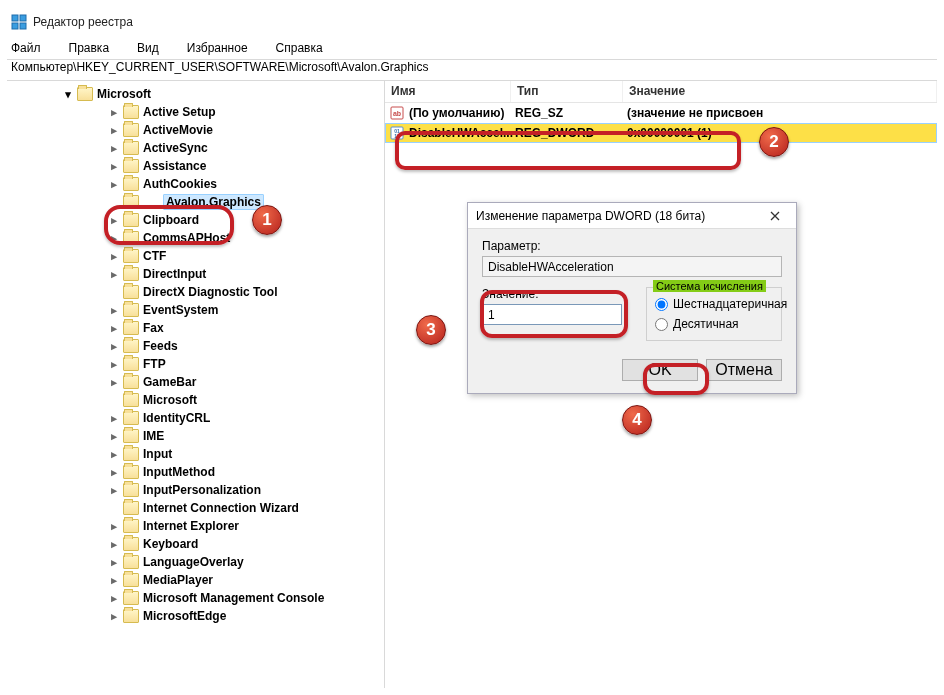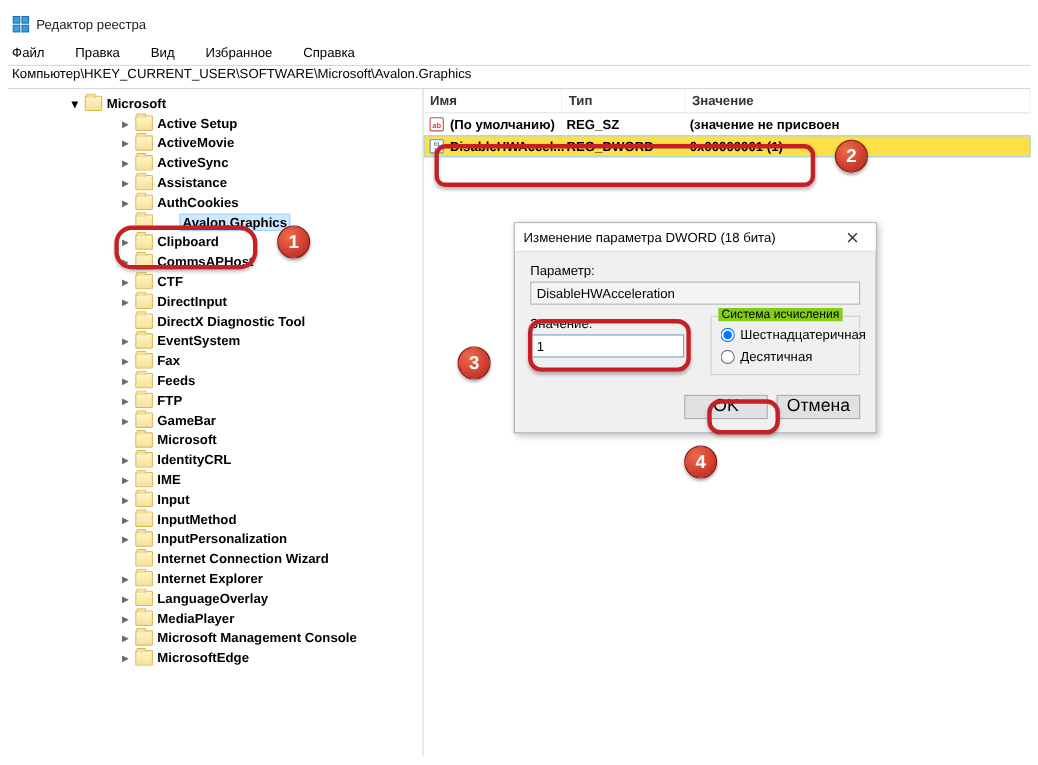--- a/index.html
+++ b/index.html
@@ -229,20 +229,25 @@
           </div>
           <div class="tree-row child">
             <span class="expander none"></span>
             <span class="folder-icon"></span>
             <span class="tree-label">Internet Connection Wizard</span>
           </div>
           <div class="tree-row child">
             <span class="expander closed"></span>
             <span class="folder-icon"></span>
             <span class="tree-label">Internet Explorer</span>
+          </div>
+          <div class="tree-row child">
+            <span class="expander closed"></span>
+            <span class="folder-icon"></span>
+            <span class="tree-label">Keyboard</span>
           </div>
           <div class="tree-row child">
             <span class="expander closed"></span>
             <span class="folder-icon"></span>
             <span class="tree-label">LanguageOverlay</span>
           </div>
           <div class="tree-row child">
             <span class="expander closed"></span>
             <span class="folder-icon"></span>
             <span class="tree-label">MediaPlayer</span>

